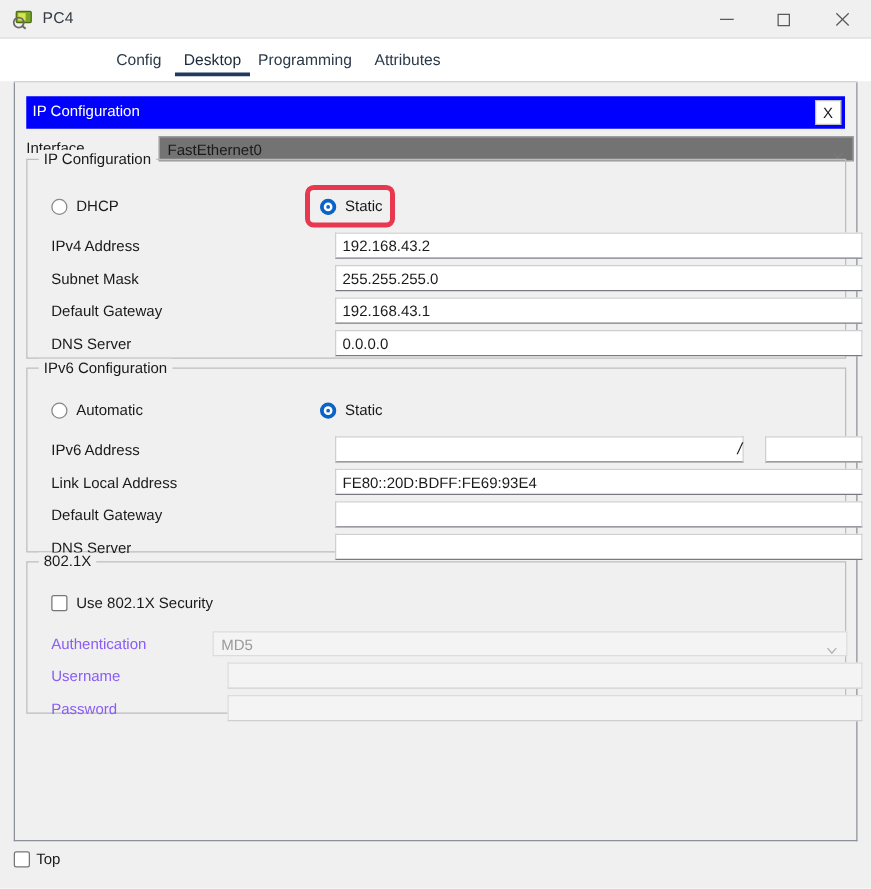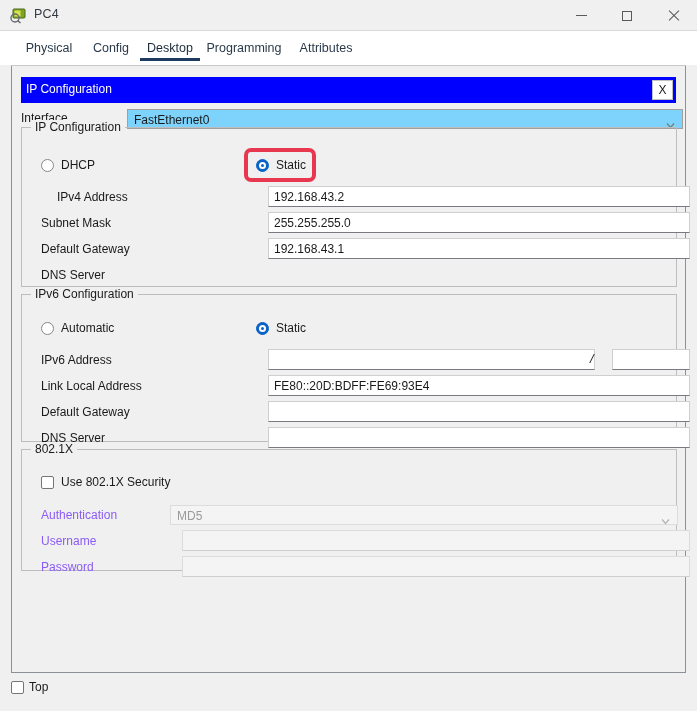--- a/index.html
+++ b/index.html
@@ -107,21 +107,21 @@
   }
 
   
   .iface-label {
     position: absolute; left: 9px; top: 45px;
     font-size: 12px; color: #1a1a1a;
   }
   .combo {
     position: absolute;
     height: 20px;
-    background: #7dd3fc;
+    background: #737373;
     border: 1px solid #a0a0a0;
   }
   .combo .val {
     position: absolute; left: 6px; top: 3px;
     font-size: 12px; color: #1a1a1a;
   }
   .combo .arrow {
     position: absolute; right: 7px; top: 6px;
     width: 9px; height: 9px;
   }
@@ -264,23 +264,20 @@
       <div class="wbtn wbtn-max">
         <span class="glyph-max"></span>
       </div>
       <div class="wbtn wbtn-close">
         <span class="glyph-close"></span>
       </div>
     </div>
   </div>
 
   <div class="tabbar">
-    <div class="tab" style="left:16px;  width:66px;">
-        <span>Physical</span>
-      </div>
     <div class="tab" style="left:82px;  width:58px;">
         <span>Config</span>
       </div>
     <div class="tab active" style="left:140px; width:60px;">
         <span>Desktop</span>
       </div>
     <div class="tab" style="left:200px; width:88px;">
         <span>Programming</span>
       </div>
     <div class="tab" style="left:288px; width:76px;">
@@ -311,36 +308,39 @@
 
       <span class="radio off" style="left:19px; top:31px;"></span>
       <span class="radio-label" style="left:39px; top:30px;">DHCP</span>
 
       <span class="radio on" style="left:234px; top:31px;">
         <span class="radio-dot"></span>
       </span>
       <span class="radio-label" style="left:254px; top:30px;">Static</span>
       <div class="highlight-box" style="left:222px; top:20px; width:72px; height:34px;"></div>
 
-      <span class="row-label" style="left:35px; top:62px;">IPv4 Address</span>
+      <span class="row-label" style="left:19px; top:62px;">IPv4 Address</span>
       <div class="field" style="left:234px; top:58px; width:422px;">
         <span class="val">192.168.43.2</span>
       </div>
 
       <span class="row-label" style="left:19px; top:88px;">Subnet Mask</span>
       <div class="field" style="left:234px; top:84px; width:422px;">
         <span class="val">255.255.255.0</span>
       </div>
 
       <span class="row-label" style="left:19px; top:114px;">Default Gateway</span>
       <div class="field" style="left:234px; top:110px; width:422px;">
         <span class="val">192.168.43.1</span>
       </div>
 
       <span class="row-label" style="left:19px; top:140px;">DNS Server</span>
+      <div class="field" style="left:234px; top:136px; width:422px;">
+        <span class="val">0.0.0.0</span>
+      </div>
     </div>
 
     <div class="group g-ipv6">
       <span class="legend">IPv6 Configuration</span>
 
       <span class="radio off" style="left:19px; top:27px;"></span>
       <span class="radio-label" style="left:39px; top:26px;">Automatic</span>
 
       <span class="radio on" style="left:234px; top:27px;">
         <span class="radio-dot"></span>

